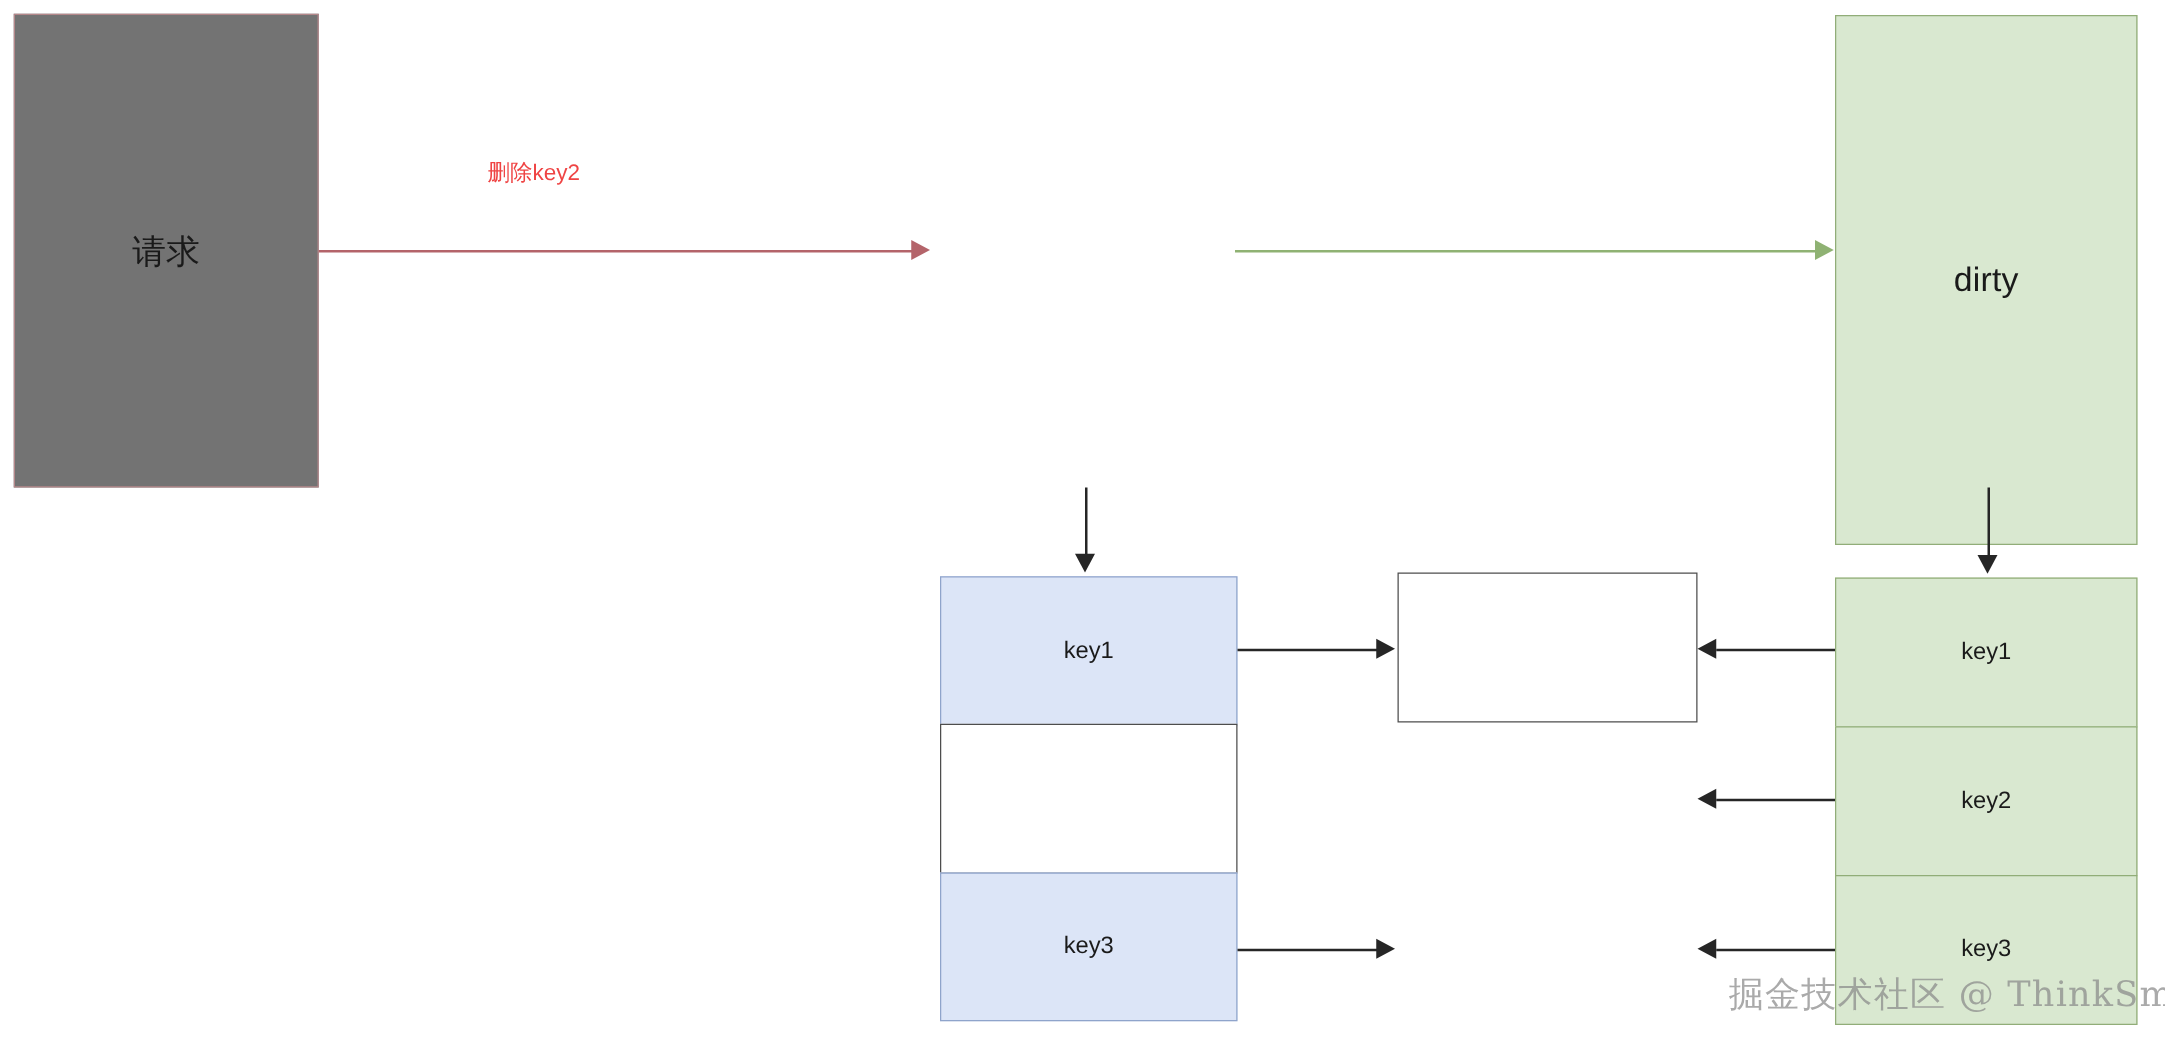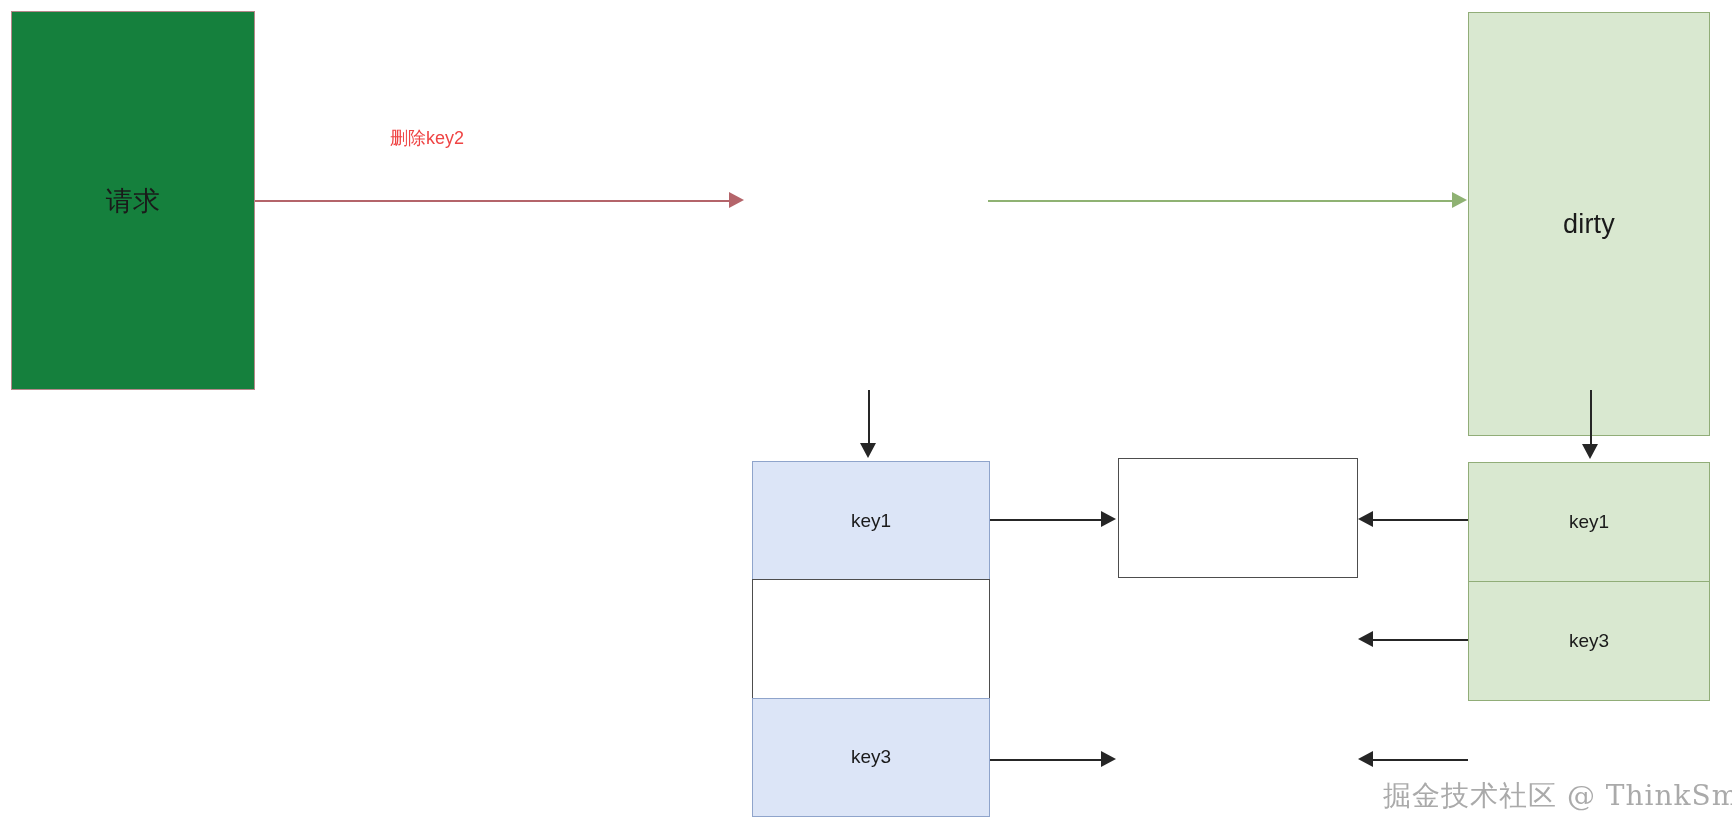--- a/index.html
+++ b/index.html
@@ -15,21 +15,21 @@
     position:absolute;
     box-sizing:border-box;
     display:flex;align-items:center;justify-content:center;
     font-size:27px;color:#1a1a1a;
     letter-spacing:.2px;
   }
 
   
   .node-request{
     left:11px;top:11px;width:244px;height:379px;
-    background:#15803d;border:1.6px solid #b4878a;
+    background:#737373;border:1.6px solid #b4878a;
   }
   .node-read{
     left:745px;top:11px;width:243px;height:379px;
     background:#dce5f7;border:1.6px solid #8fa4cb;
   }
   .node-dirty{
     left:1468px;top:12px;width:242px;height:424px;
     background:#d9e8d0;border:1.6px solid #91ad78;
   }
 
@@ -142,20 +142,23 @@
     <div class="cell empty">
       <span></span>
     </div>
   </div>
 
   <div class="table table-dirty">
     <div class="cell">
       <span>key1</span>
     </div>
     <div class="cell">
+      <span>key2</span>
+    </div>
+    <div class="cell">
       <span>key3</span>
     </div>
   </div>
 
   <div class="hline conn-black" style="left:990px;top:519px;width:113px;"></div>
   <div class="arrow arrow-right" style="left:1101px;top:511px;"></div>
 
   <div class="hline conn-black" style="left:990px;top:759px;width:113px;"></div>
   <div class="arrow arrow-right" style="left:1101px;top:751px;"></div>
 

